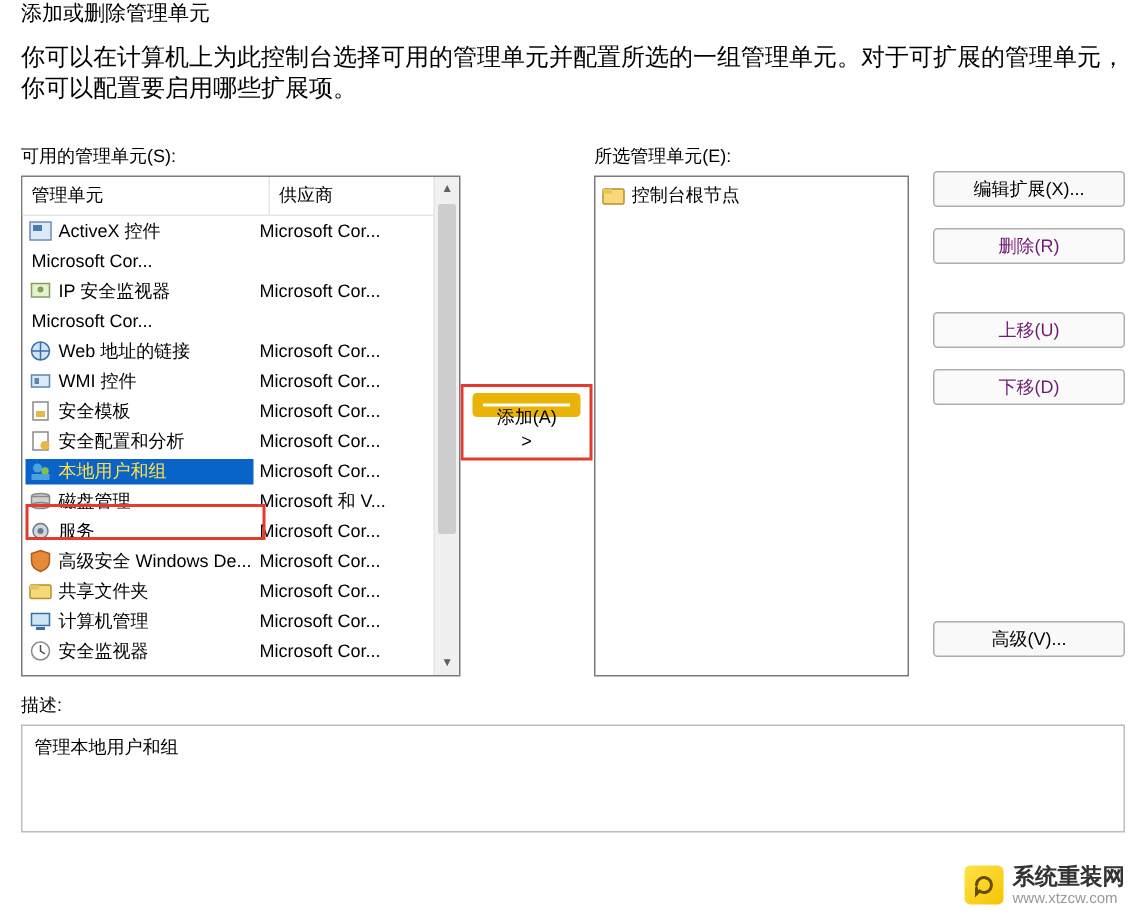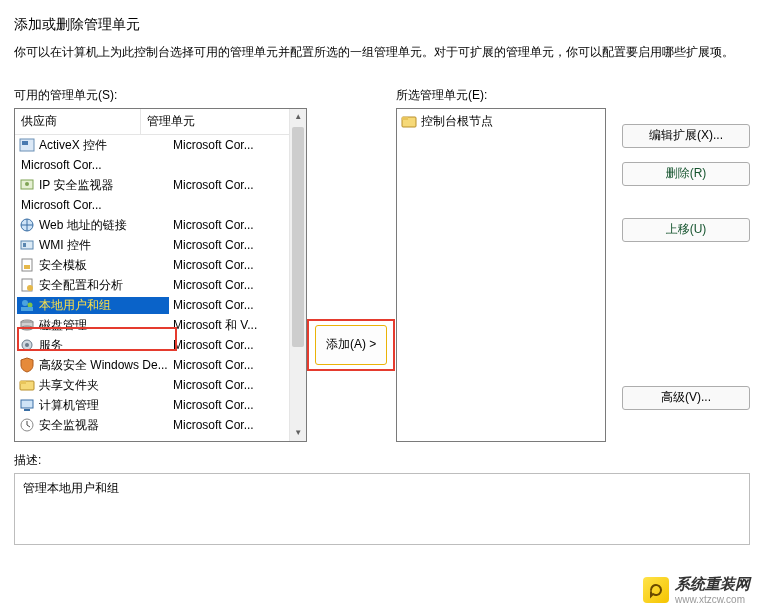--- a/index.html
+++ b/index.html
@@ -1,19 +1,19 @@
 <!DOCTYPE html>
 <html><head>
 <meta charset="utf-8">
 <style>
   html,body{margin:0;padding:0;font-family:"Microsoft YaHei","Segoe UI",sans-serif;font-size:12px;color:#000;background:#fff}
-  .window{width:760px;height:609px;position:relative;box-sizing:border-box;padding:16px 10px 0 14px}
+  .window{width:760px;height:609px;position:relative;box-sizing:border-box;padding:0 10px 0 14px}
   .title{font-size:14px;margin:0 0 10px 0}
-  .desc{font-size:12px;margin:0 0 26px 0}
-  .body{display:flex;align-items:center}
+  .desc{font-size:16px;margin:0 0 26px 0}
+  .body{display:flex;align-items:flex-start}
   .col-left{width:296px}
   .col-mid{width:88px;display:flex;flex-direction:column;align-items:center;justify-content:center;padding-top:160px}
   .col-right{width:212px;margin-left:1px}
   .col-buttons{flex:1;padding-left:16px}
   .lbl{display:block;margin-bottom:4px}
   .listbox{border:1px solid #7a7a7a;height:332px;background:#fff;position:relative}
   .listbox.left{overflow:hidden}
   .listbox.right{overflow:hidden}
   .list-header{display:flex;background:#fff;border-bottom:1px solid #e5e5e5;font-size:12px}
   .list-header .hcell{padding:4px 6px;border-right:1px solid #e5e5e5}
@@ -23,50 +23,50 @@
   .row{display:flex;align-items:center;height:20px;padding:0 2px}
   .row .ic{width:16px;height:16px;margin:0 4px 0 2px;display:inline-flex;align-items:center;justify-content:center}
   .row .c1{width:152px;display:flex;align-items:center;overflow:hidden;white-space:nowrap}
   .row .c2{flex:1;white-space:nowrap;overflow:hidden;padding-left:4px}
   .row.selected .c1{background:#0a63c9;color:#fde047}
   .highlight-box{position:absolute;border:2px solid #e53b2e;pointer-events:none}
   .hl-row{left:2px;top:218px;width:156px;height:20px}
   .right-row{display:flex;align-items:center;padding:4px 4px}
   .right-row .ic{width:16px;height:16px;margin-right:4px}
   .btn{display:block;width:128px;height:24px;border:1px solid #adadad;background:#f9f9f9;border-radius:3px;font-size:12px;margin-bottom:14px;cursor:pointer}
-  .btn:disabled{color:#14532d;background:#fafafa;cursor:default}
-  .btn-add{width:72px;height:40px;border:1px solid #eab308;background:#fdfdfd;border-radius:3px;font-size:12px;cursor:pointer}
+  .btn:disabled{color:#701a75;background:#fafafa;cursor:default}
+  .btn-add{width:72px;height:16px;border:7px solid #eab308;background:#fdfdfd;border-radius:3px;font-size:12px;cursor:pointer}
   .add-wrap{border:2px solid #e53b2e;padding:4px 6px;display:inline-block}
   .section-desc{margin-top:10px}
   .desc-box{border:1px solid #bdbdbd;background:#fff;height:58px;padding:6px 8px;margin-top:4px;margin-bottom:10px}
   .watermark{position:absolute;right:4px;bottom:2px;display:flex;align-items:center;padding:2px 6px 2px 2px;background:linear-gradient(to left,#fff 0%,#fff 85%, rgba(255,255,255,0) 100%)}
   .wm-ic{width:26px;height:26px;margin-right:6px;border-radius:4px;background:linear-gradient(135deg,#ffe34a,#f5c400);display:flex;align-items:center;justify-content:center;font-weight:bold;color:#6a4a00;font-size:13px}
-  .wm-txt-cn{font-size:15px;font-weight:700;color:#333;font-style:italic}
+  .wm-txt-cn{font-size:15px;font-weight:700;color:#333;}
   .wm-txt-en{font-size:10px;color:#999}
   
   .scrollbar{position:absolute;right:0;top:0;bottom:0;width:16px;border-left:1px solid #e5e5e5;background:#f0f0f0}
   .sb-btn{height:16px;background:#f0f0f0;display:block;text-align:center;font-size:8px;color:#606060;line-height:16px}
   .sb-thumb{position:absolute;left:2px;right:2px;top:18px;height:220px;background:#cdcdcd;border-radius:2px}
   svg{display:block}
 </style>
 </head>
 <body>
 
 <div class="window">
   <div class="title">添加或删除管理单元</div>
   <div class="desc">你可以在计算机上为此控制台选择可用的管理单元并配置所选的一组管理单元。对于可扩展的管理单元，你可以配置要启用哪些扩展项。</div>
 
   <div class="body">
 
     <div class="col-left">
       <span class="lbl">可用的管理单元(S):</span>
       <div class="listbox left">
         <div class="list-header">
+          <div class="hcell c1">管理单元</div>
           <div class="hcell c2">供应商</div>
-          <div class="hcell c1">管理单元</div>
         </div>
         <div class="list-body" id="available-list">
             <div class="row">
               <div class="c1">
                 <span class="ic">
                   <svg width="16" height="16">
                     <rect x="1" y="2" width="14" height="12" fill="#dce9f7" stroke="#6a8fb5"></rect>
                     <rect x="3" y="4" width="6" height="4" fill="#4a7ab0"></rect>
                   </svg>
                 </span>
@@ -255,20 +255,21 @@
         </div>
       </div>
     </div>
 
     <div class="col-buttons">
       <div style="height:18px"></div>
       <button class="btn">编辑扩展(X)...</button>
       <button class="btn" disabled="">删除(R)</button>
       <div style="height:18px"></div>
       <button class="btn" disabled="">上移(U)</button>
+      <button class="btn" disabled="">下移(D)</button>
       <div style="height:130px"></div>
       <button class="btn">高级(V)...</button>
     </div>
   </div>
 
   <div class="section-desc">
     <span class="lbl">描述:</span>
     <div class="desc-box">
       <span>管理本地用户和组</span>
     </div>

